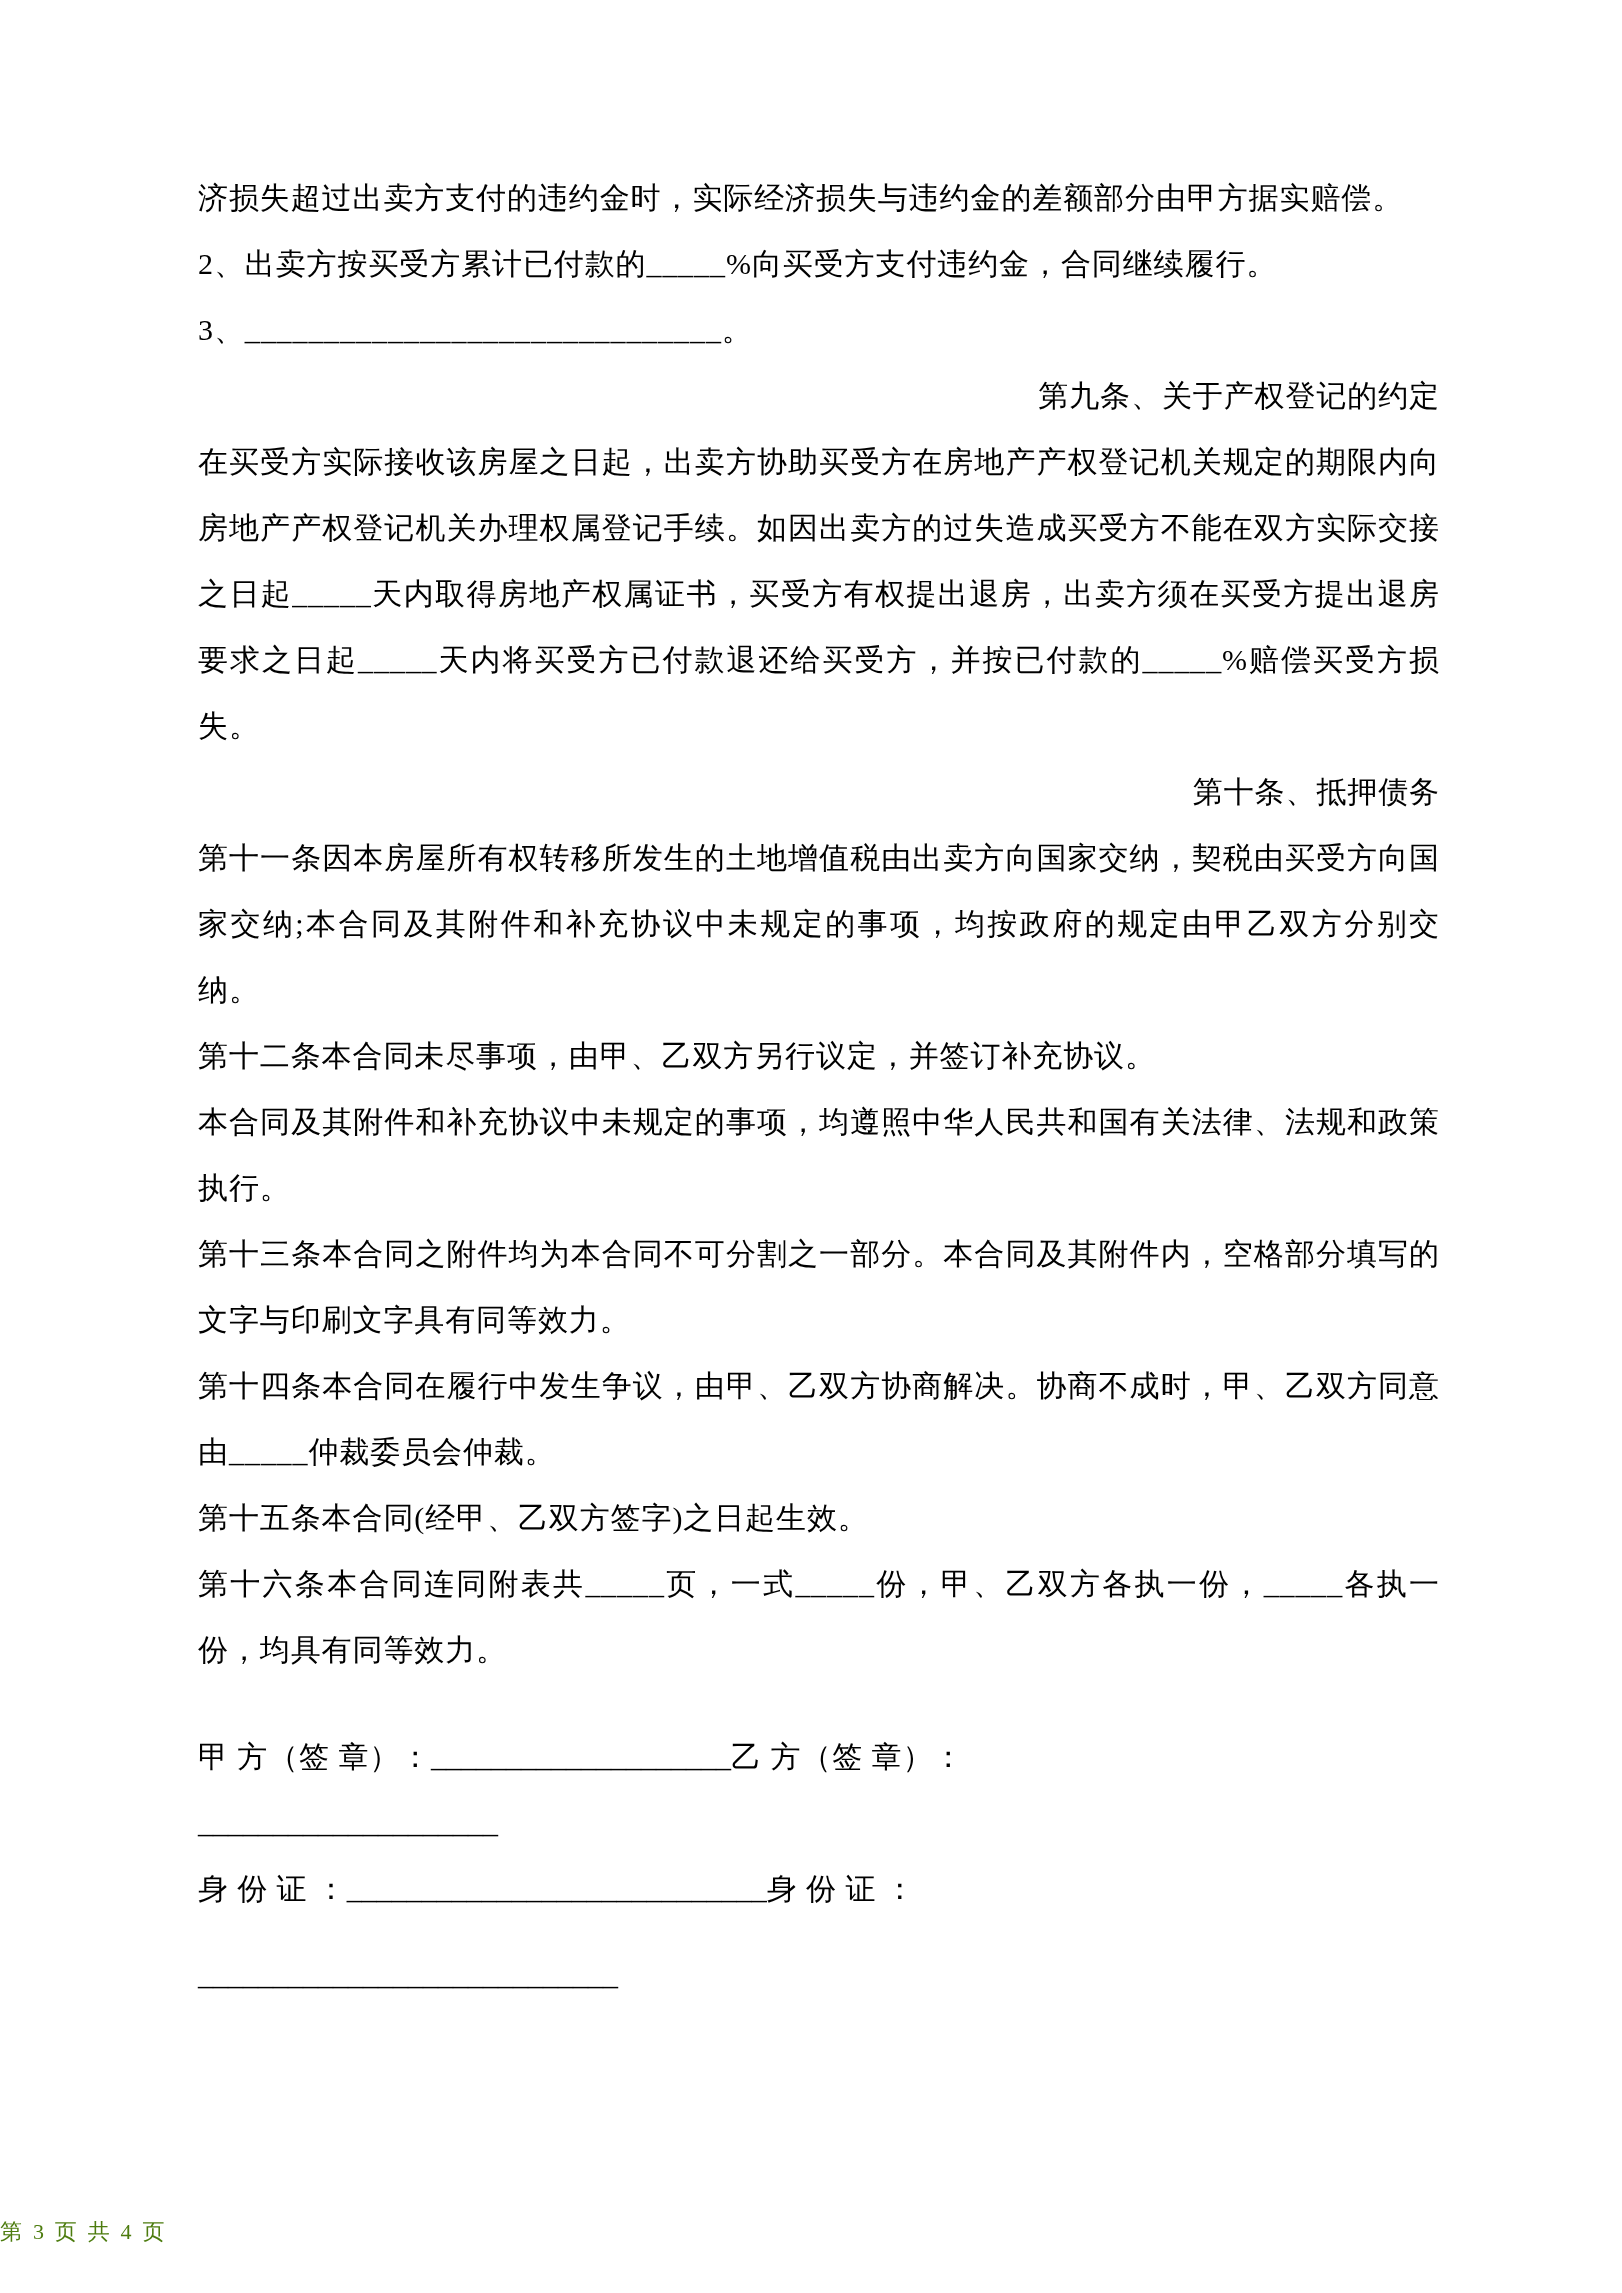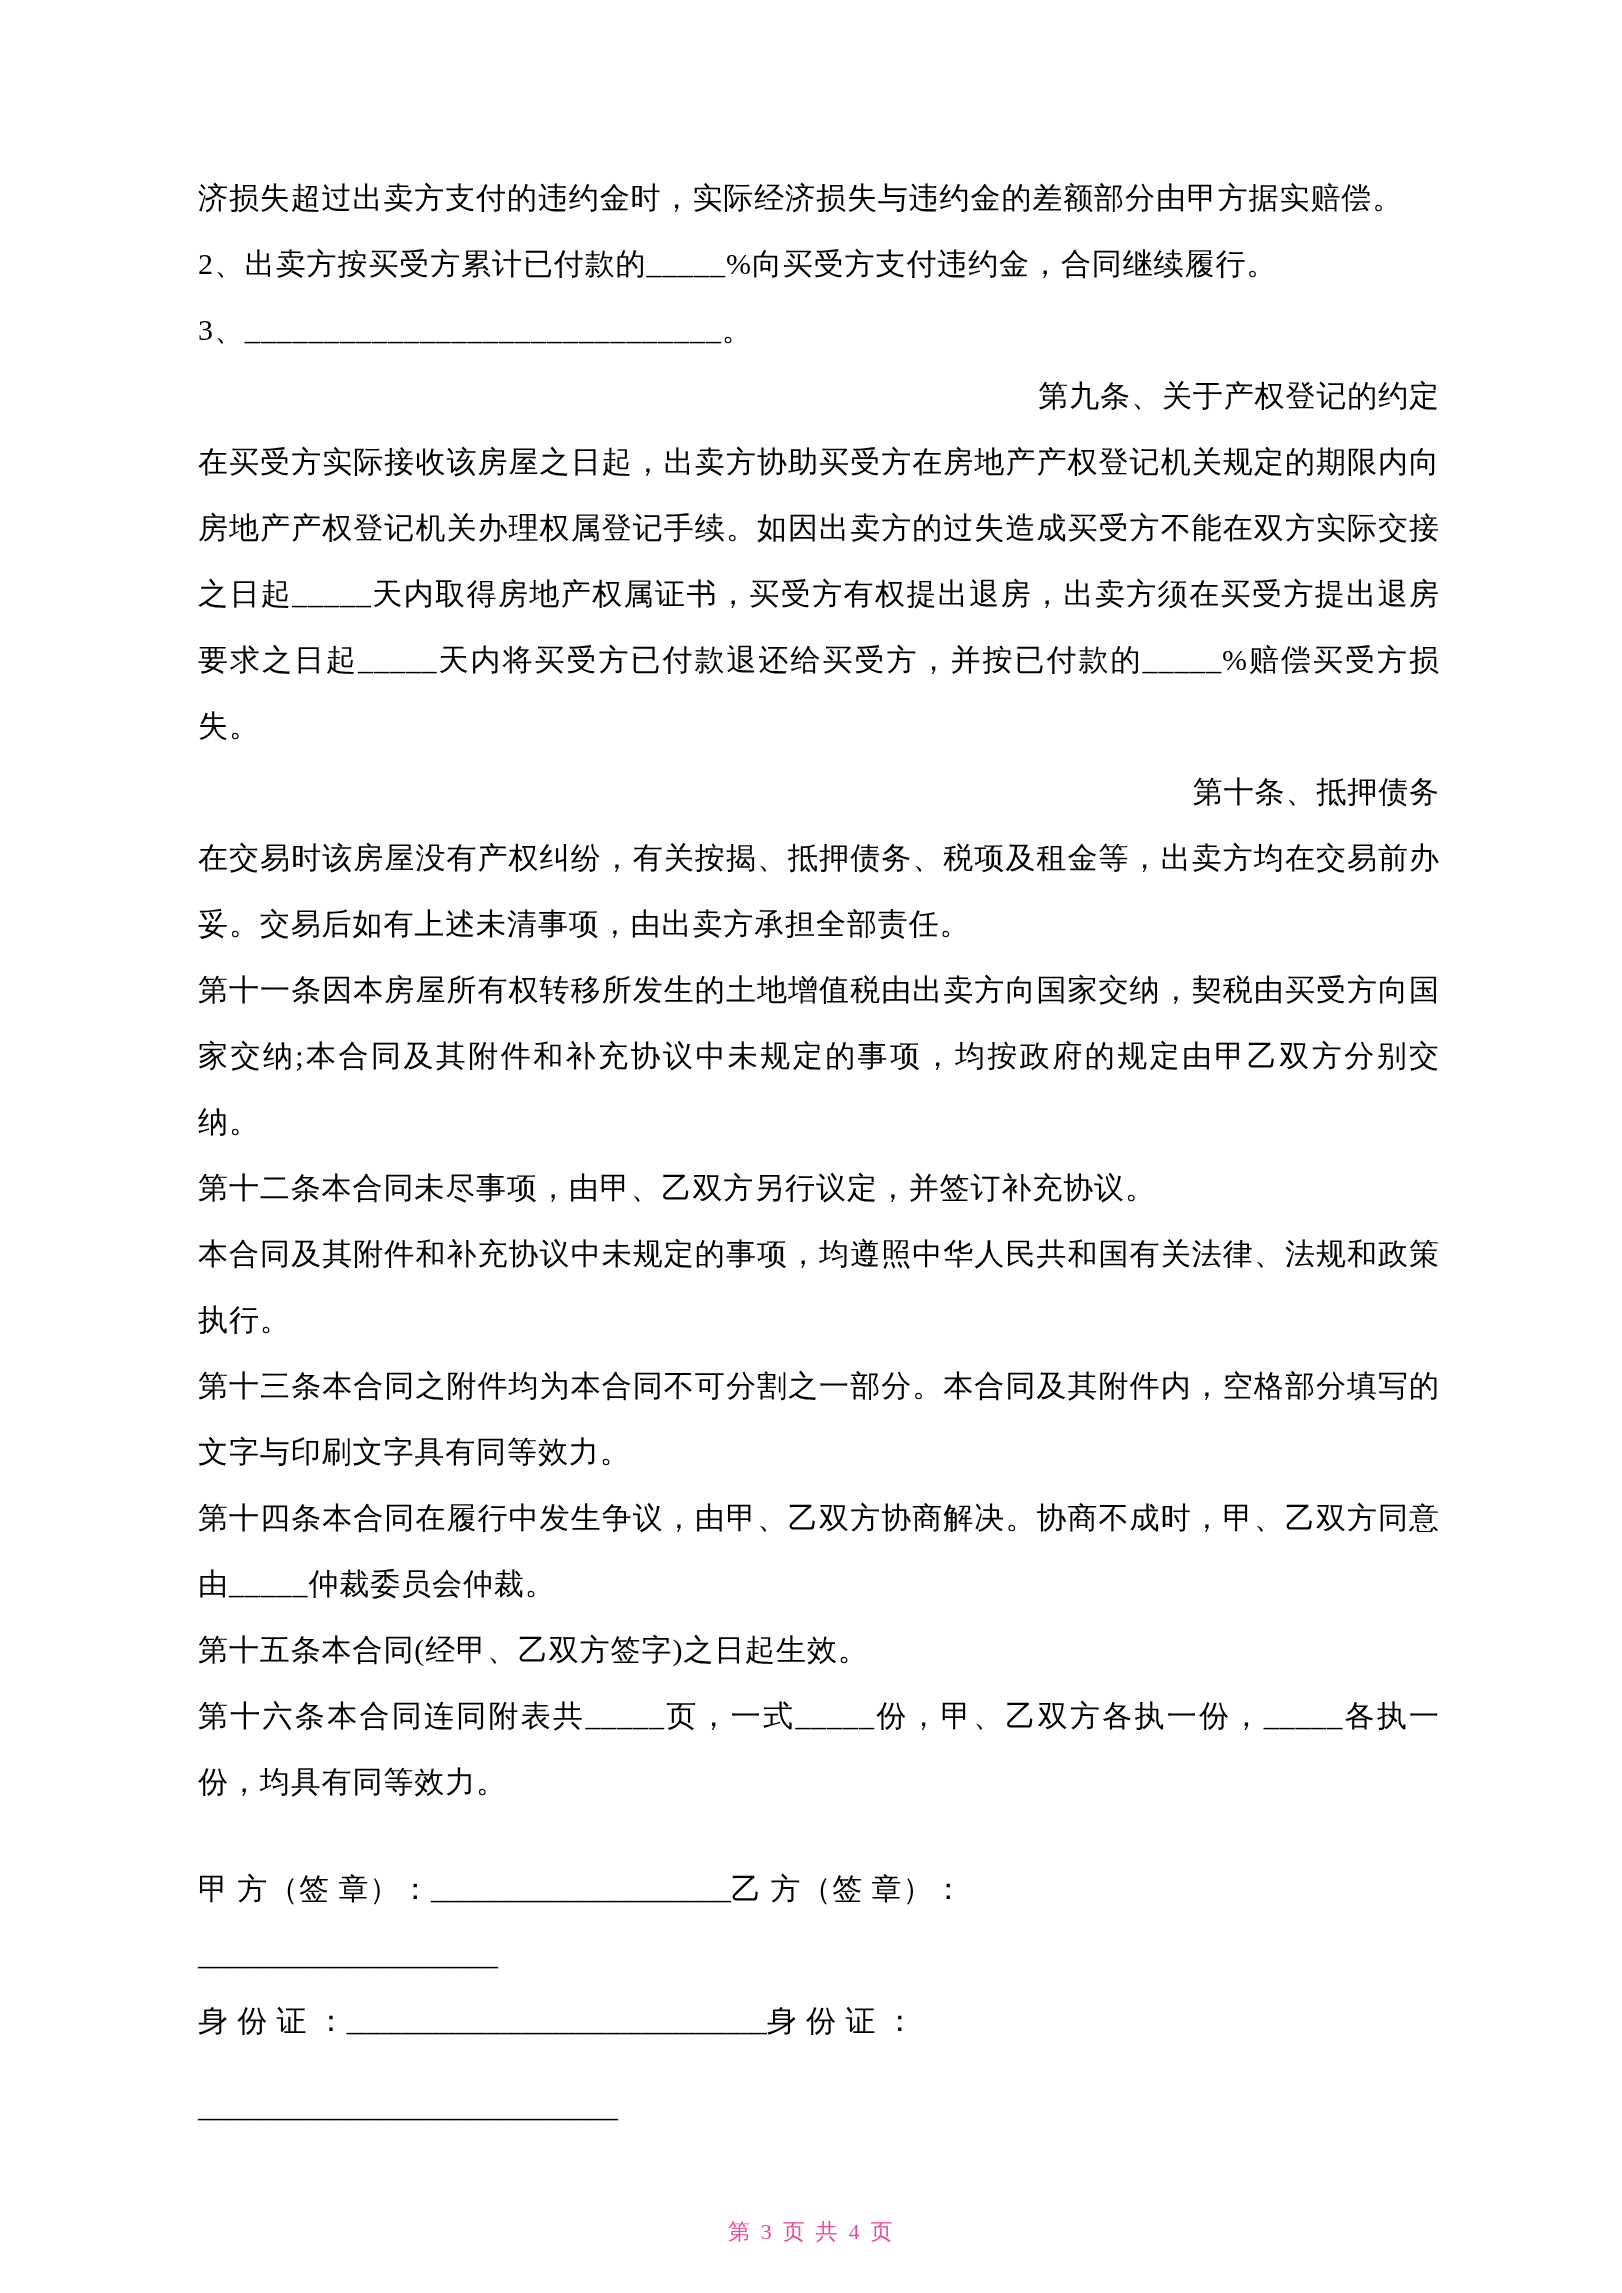--- a/index.html
+++ b/index.html
@@ -44,39 +44,38 @@
   }
   .blank {
     white-space: nowrap;
     letter-spacing: 0;
   }
   .footer {
     position: absolute;
     left: 0;
     bottom: 47px;
     width: 100%;
-    text-align: center;
+    text-align: left;
     font-size: 22px;
     letter-spacing: 2.7px;
-    color: #ec4899;
+    color: #4d7c0f;
   }
 </style>
 </head>
 <body>
 
 <div class="page">
 
   <div class="doc">
     <p>济损失超过出卖方支付的违约金时，实际经济损失与违约金的差额部分由甲方据实赔偿。</p>
     <p>2、出卖方按买受方累计已付款的_____%向买受方支付违约金，合同继续履行。</p>
     <p>3、______________________________。</p>
     <p class="heading">第九条、关于产权登记的约定</p>
     <p>在买受方实际接收该房屋之日起，出卖方协助买受方在房地产产权登记机关规定的期限内向房地产产权登记机关办理权属登记手续。如因出卖方的过失造成买受方不能在双方实际交接之日起_____天内取得房地产权属证书，买受方有权提出退房，出卖方须在买受方提出退房要求之日起_____天内将买受方已付款退还给买受方，并按已付款的_____%赔偿买受方损失。</p>
     <p class="heading">第十条、抵押债务</p>
-    <p>在交易时该房屋没有产权纠纷，有关按揭、抵押债务、税项及租金等，出卖方均在交易前办妥。交易后如有上述未清事项，由出卖方承担全部责任。</p>
     <p>第十一条因本房屋所有权转移所发生的土地增值税由出卖方向国家交纳，契税由买受方向国家交纳;本合同及其附件和补充协议中未规定的事项，均按政府的规定由甲乙双方分别交纳。</p>
     <p>第十二条本合同未尽事项，由甲、乙双方另行议定，并签订补充协议。</p>
     <p>本合同及其附件和补充协议中未规定的事项，均遵照中华人民共和国有关法律、法规和政策执行。</p>
     <p>第十三条本合同之附件均为本合同不可分割之一部分。本合同及其附件内，空格部分填写的文字与印刷文字具有同等效力。</p>
     <p>第十四条本合同在履行中发生争议，由甲、乙双方协商解决。协商不成时，甲、乙双方同意由_____仲裁委员会仲裁。</p>
     <p>第十五条本合同(经甲、乙双方签字)之日起生效。</p>
     <p>第十六条本合同连同附表共_____页，一式_____份，甲、乙双方各执一份，_____各执一份，均具有同等效力。</p>
   </div>
 
   <div class="sig-block">

